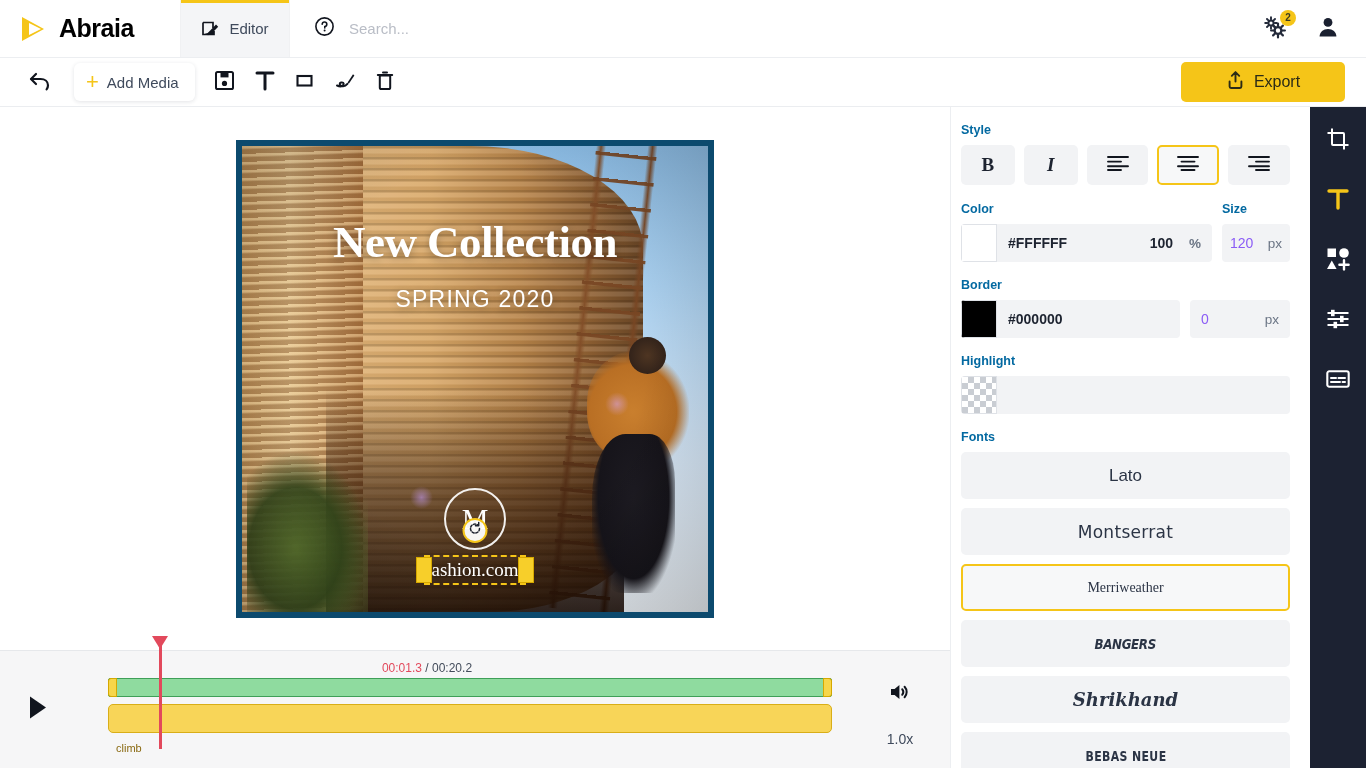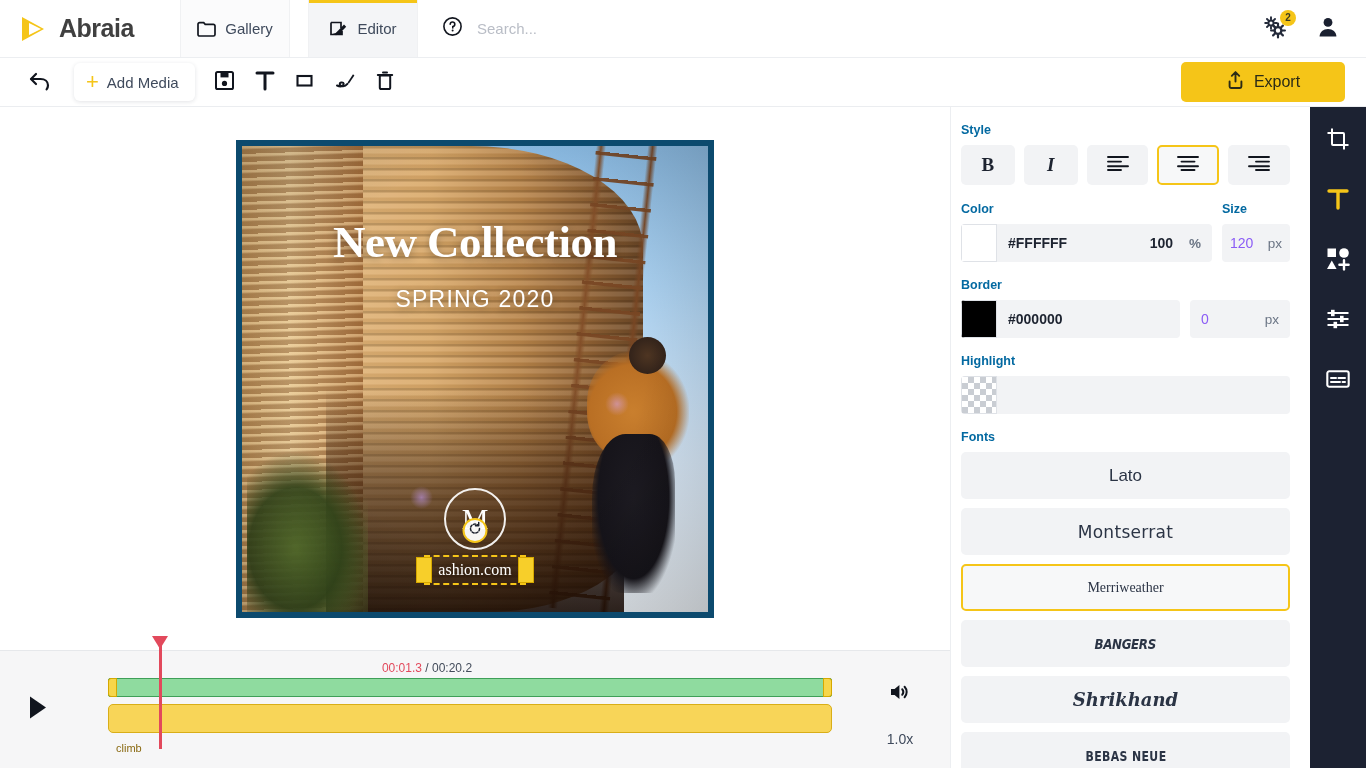--- a/index.html
+++ b/index.html
@@ -21,21 +21,21 @@
     border-bottom: 1px solid #eceef1;
     position: relative;
     z-index: 5;
   }
   .brand {
     width: 180px; display: flex; align-items: center; gap: 9px;
     padding-left: 18px;
   }
   .brand-logo { width: 32px; height: 30px; position: relative; }
   .brand-name {
-    font-size: 25px; font-weight: bold; color: #404040; letter-spacing: -0.5px;
+    font-size: 25px; font-weight: bold; color: #000000; letter-spacing: -0.5px;
   }
   .tabs { display: flex; align-items: stretch; }
   .tab {
     width: 110px; display: flex; align-items: center; justify-content: center;
     gap: 9px; font-size: 15px; color: #3f4a5c; cursor: pointer;
     background: #fbfbfc; position: relative;
     border-left: 1px solid #f0f1f3; border-right: 1px solid #f0f1f3;
   }
   .tab + .tab { margin-left: 18px; }
   .tab.active { background: #f4f5f7; }
@@ -206,21 +206,21 @@
     cursor: grab;
   }
   .ov-textbox {
     position: absolute; left: 50%; top: 409px; transform: translateX(-50%);
     width: 102px; height: 30px;
     border-top: 2px dashed #f5c518; border-bottom: 2px dashed #f5c518;
     display: flex; align-items: center; justify-content: center;
     cursor: move;
   }
   .ov-textbox .txt {
-    color: #ffffff; font-family: "Liberation Serif", serif; font-size: 16px;
+    color: #ffffff; font-family: "Liberation Serif", serif; font-size: 19px;
     text-shadow: 0 1px 6px rgba(0,0,0,.45); white-space: nowrap;
   }
   .handle {
     position: absolute; width: 16px; height: 26px;
     background: #f7cf2a; border: 1px solid #d6a800;
   }
   .handle.left  { left: -8px;  top: 50%; transform: translateY(-50%); }
   .handle.right { right: -8px; top: 50%; transform: translateY(-50%); }
 
   
@@ -368,28 +368,20 @@
       <span class="brand-logo">
         <svg width="32" height="30" viewBox="0 0 32 30">
           <path d="M4 3 L4 27 L26 15 Z" fill="#F5C518"></path>
           <path d="M11 9 L11 21 L23 15 Z" fill="#ffffff"></path>
         </svg>
       </span>
       <span class="brand-name">Abraia</span>
     </div>
 
     <div class="tabs">
-      <div class="tab">
-        <span class="ic">
-          <svg width="19" height="16" viewBox="0 0 19 16">
-              <path d="M1 3.2a1.6 1.6 0 0 1 1.6-1.6h4.1l1.5 1.7h8.2A1.6 1.6 0 0 1 18 4.9v8.5a1.6 1.6 0 0 1-1.6 1.6H2.6A1.6 1.6 0 0 1 1 13.4z" fill="none" stroke="#11151e" stroke-width="1.7"></path>
-            </svg>
-        </span>
-        <span>Gallery</span>
-      </div>
       <div class="tab active">
         <span class="ic">
           <svg width="19" height="18" viewBox="0 0 19 18">
             <path d="M2 2.5h10v5.5M2 2.5v12h11V11" fill="none" stroke="#11151e" stroke-width="1.7"></path>
             <path d="M2 14.5h11V11" fill="#11151e"></path>
             <path d="M7.5 12.2 15 4.6l2.2 2.2-7.5 7.6-3 .8z" fill="#11151e"></path>
           </svg>
         </span>
         <span>Editor</span>
       </div>

